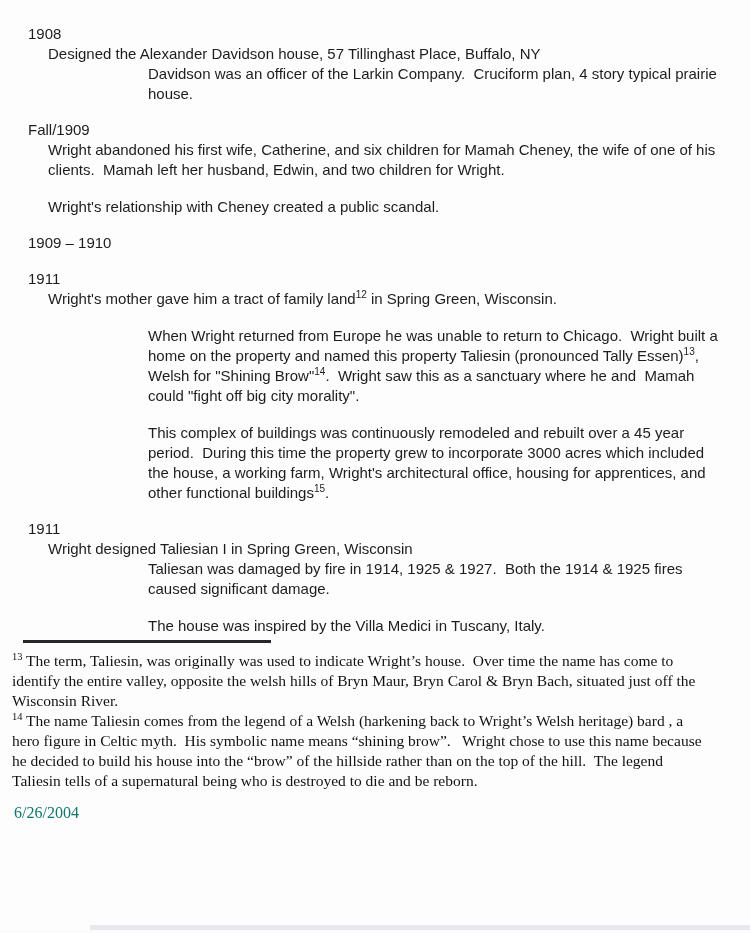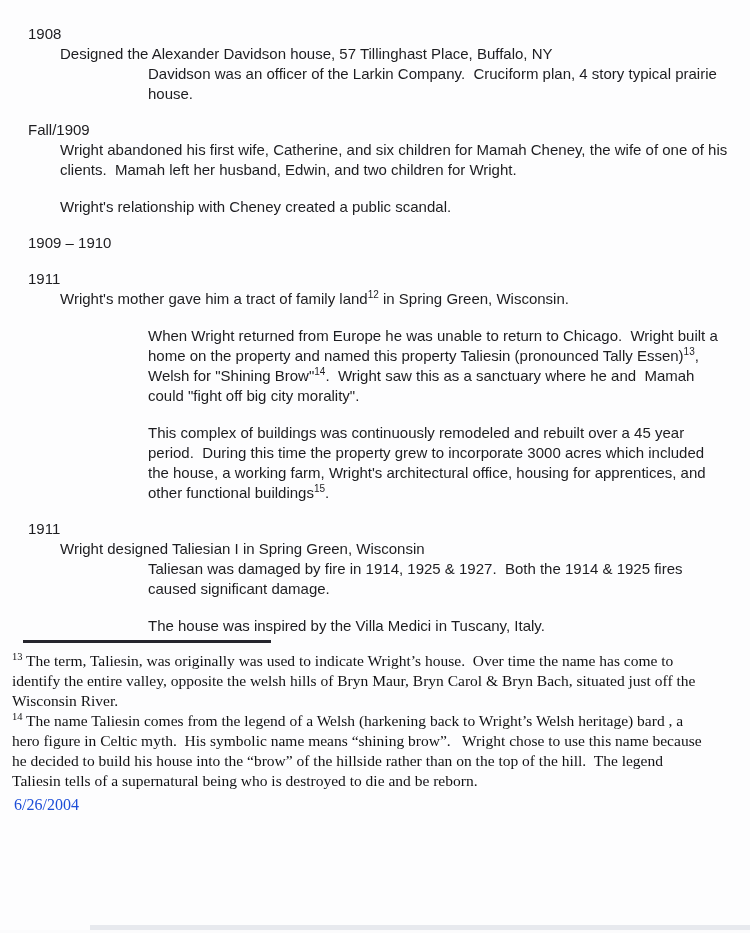--- a/index.html
+++ b/index.html
@@ -21,21 +21,21 @@
   .entry + .entry { margin-top: 16px; }
   .year {
     margin-left: 28px;
     white-space: pre-wrap;
   }
   p.block {
     margin: 0;
     white-space: pre-wrap;
   }
   p.block.gap { margin-top: 17px; }
-  p.indent1 { margin-left: 60px;  margin-right: 18px; }
+  p.indent1 { margin-left: 48px;  margin-right: 18px; }
   p.indent2 { margin-left: 148px; margin-right: 24px; }
   sup.fnref {
     font-size: 10px;
     line-height: 0;
     vertical-align: super;
   }
   .fn-sep {
     width: 248px;
     height: 3px;
     background: #26262e;
@@ -47,25 +47,25 @@
     font-size: 15.5px;
     line-height: 20px;
     color: #121214;
   }
   p.footnote {
     margin: 0;
     white-space: pre-wrap;
   }
   p.footnote sup.fnref { font-size: 10.5px; }
   .doc-date {
-    margin: 4px 0 0 14px;
+    margin: 12px 0 0 14px;
     font-family: "Liberation Serif", serif;
     font-size: 16px;
     line-height: 20px;
-    color: #1d4ed8;
+    color: #0f766e;
   }
   .scan-edge {
     position: absolute;
     bottom: 0;
     left: 90px;
     right: 0;
     height: 5px;
     background: #e7e9ee;
   }
 </style>

